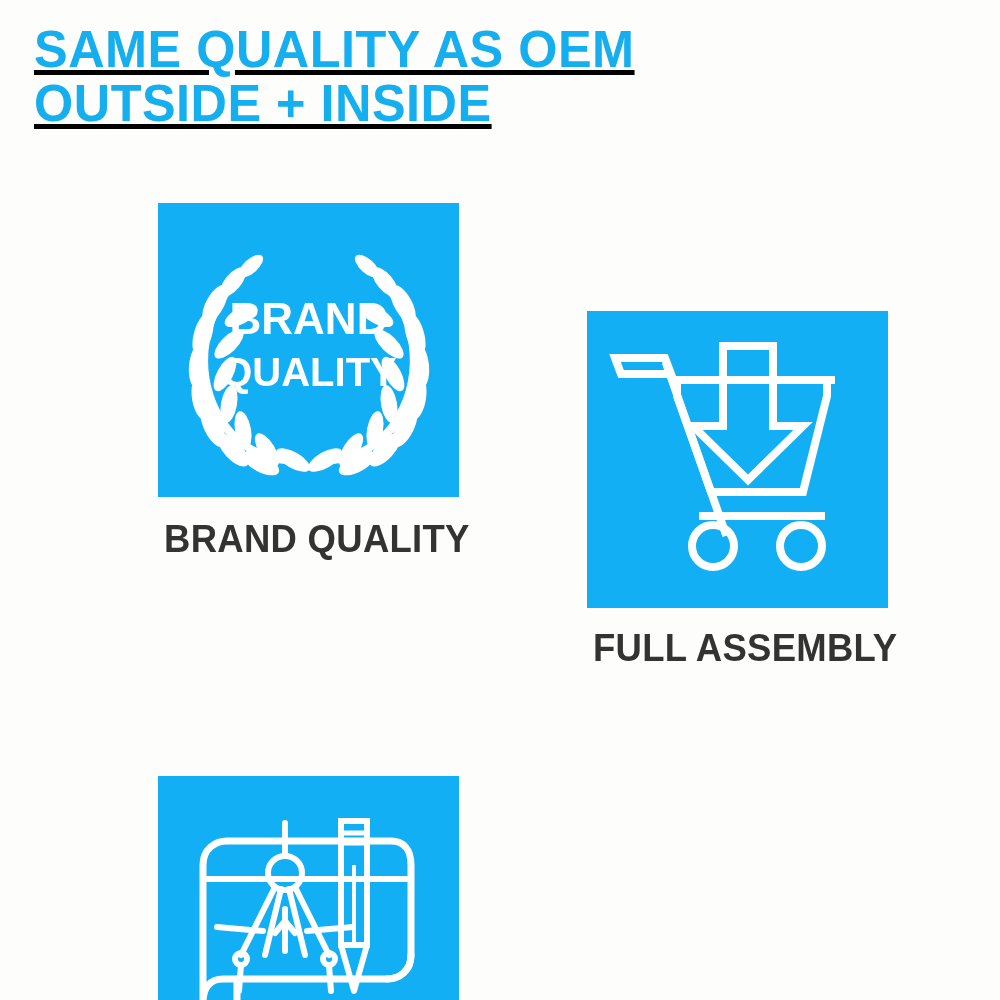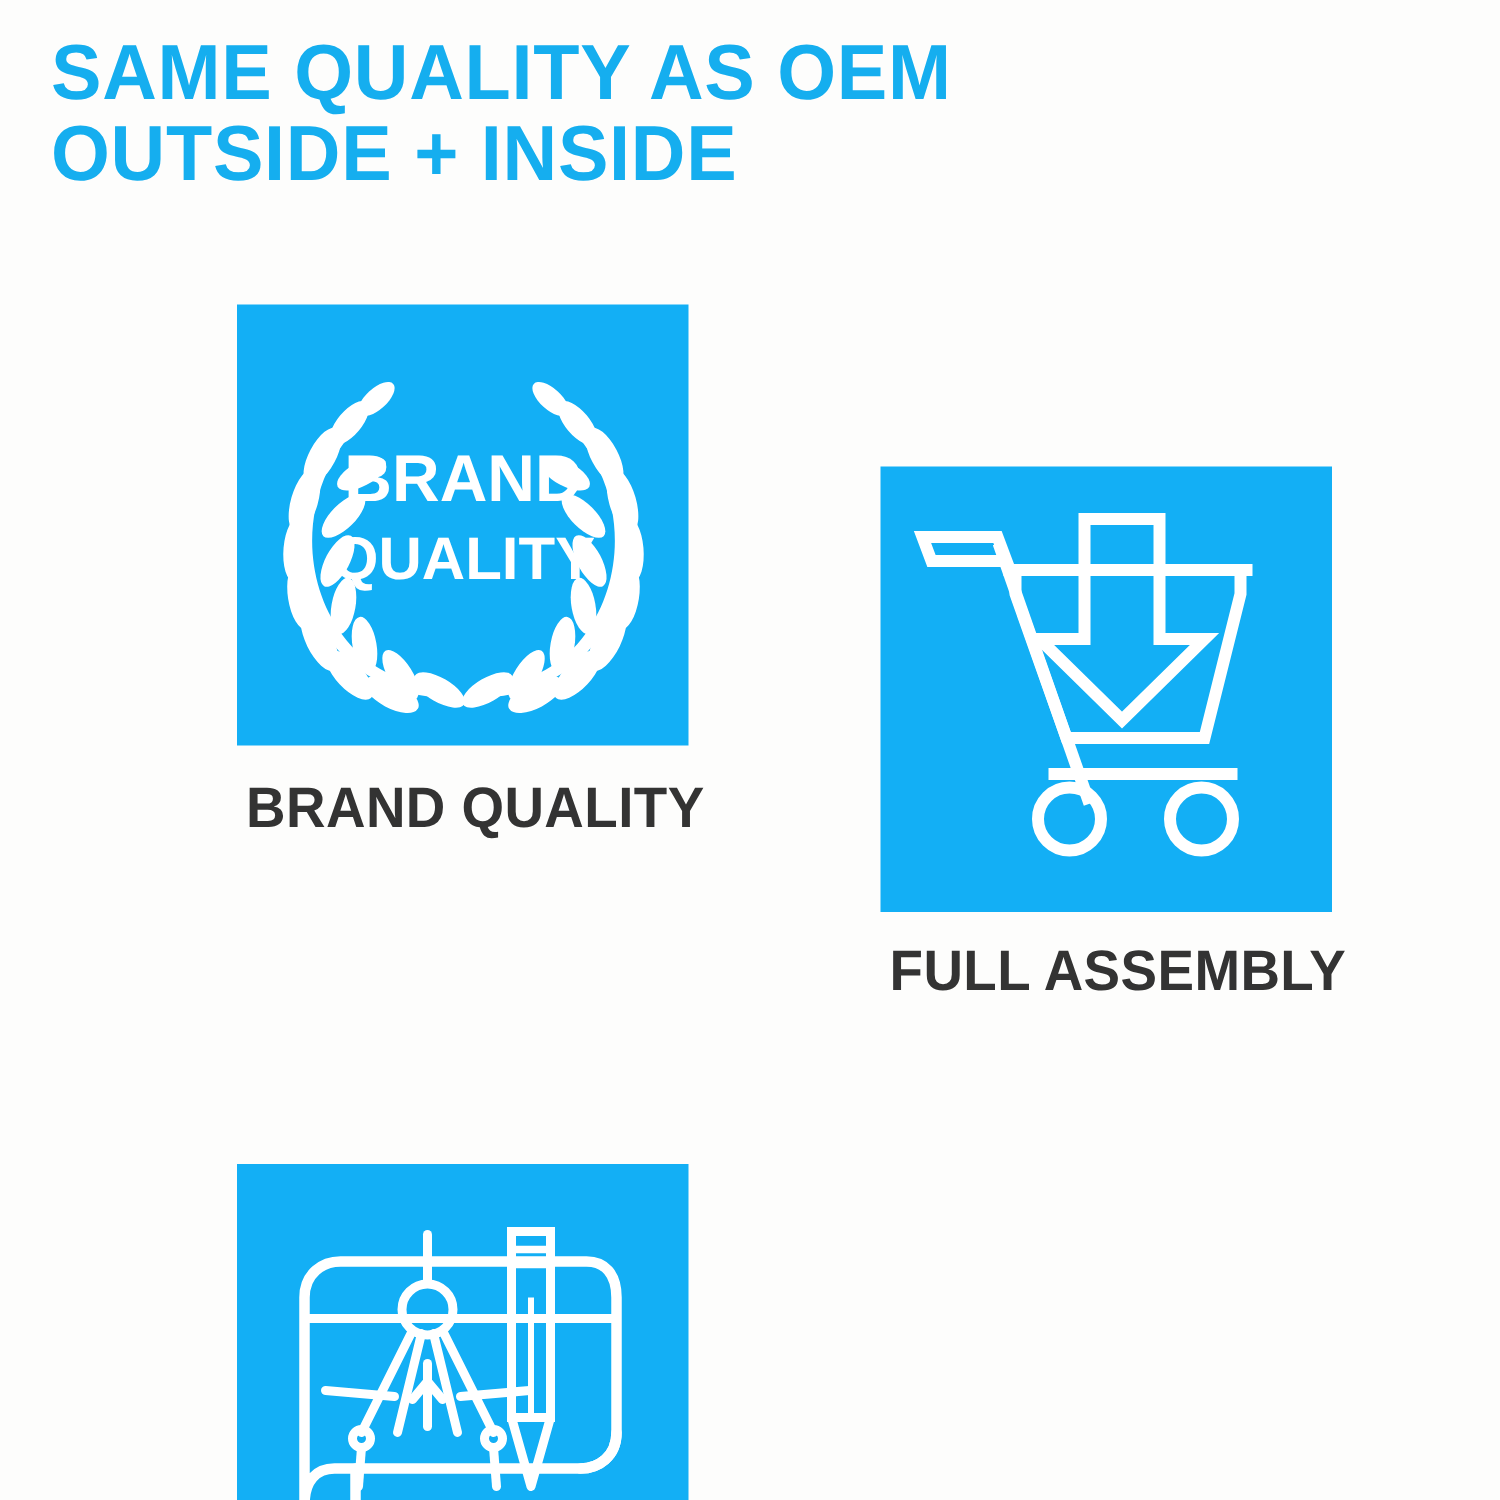--- a/index.html
+++ b/index.html
@@ -14,20 +14,21 @@
     overflow: hidden;
     position: relative;
   }
 
   
   .headline {
     position: absolute;
     left: 34px;
     top: 22px;
     width: 900px;
+    text-decoration: underline;
   }
   .headline-line {
     display: block;
     color: #15aeef;
     font-family: "Liberation Sans Narrow", "Liberation Sans", sans-serif;
     font-weight: bold;
     font-size: 52px;
     line-height: 54px;
     letter-spacing: 0.5px;
     transform: scaleX(0.97);

